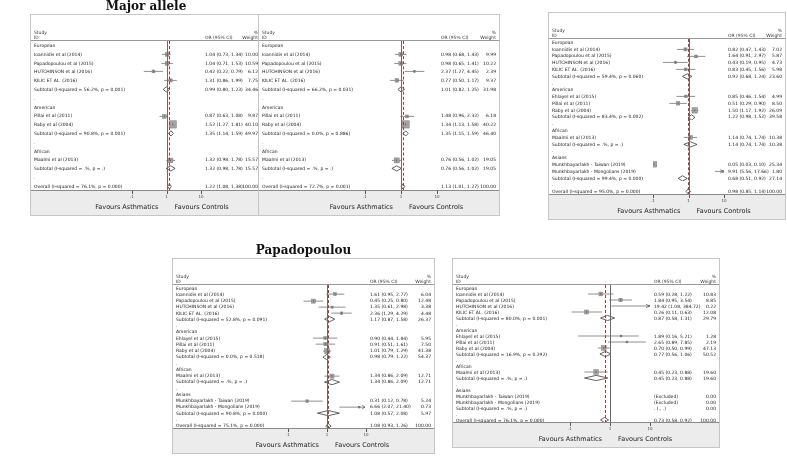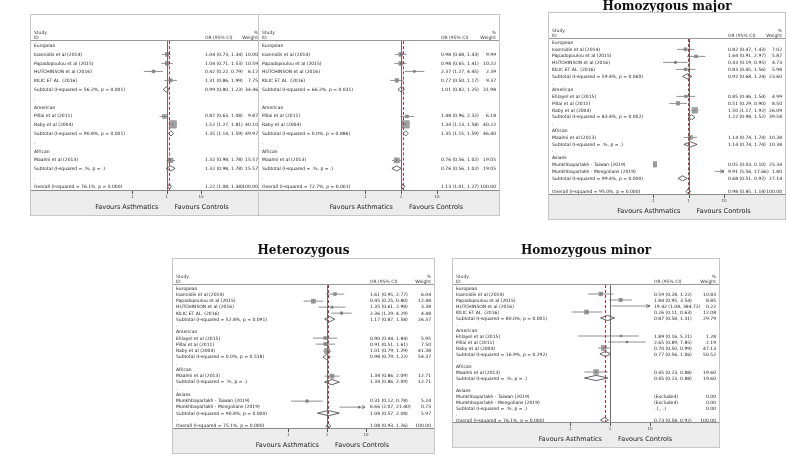--- a/index.html
+++ b/index.html
@@ -22,20 +22,21 @@
   .axisband{position:absolute;left:0;right:0;bottom:0;background:#ececec;border-top:1px solid #8a8a8a;}
   .tick{position:absolute;top:0;width:1px;height:3px;background:#555;}
   .ticklab{position:absolute;top:3px;font-size:4px;color:#444;transform:translateX(-50%);}
   .fav{position:absolute;bottom:4px;font-size:6.5px;color:#1d1d1d;white-space:nowrap;}
   svg{display:block;}
 </style>
 </head>
 <body>
 
 <div id="canvas">
+    <div class="panel-title" style="left: 30px; top: 0px; width: 232px;">Major allele</div>
     <div class="panel" style="left: 30px; top: 14px; width: 232px; height: 202px;">
       <div class="hdr" style="height: 26px;">
         <div class="c two" style="width: 101px; padding-left: 3px;">
           <div>Study</div>
           <div>ID</div>
         </div>
         <div class="c" style="width: 69px;"></div>
         <div class="c" style="width: 41px; padding-left: 4px;">OR (95% CI)</div>
         <div class="c two" style="width: 19px; text-align: right; padding-right: 3px;">
           <div>%</div>
@@ -354,21 +355,20 @@
         <div class="tick" style="left: 106px;"></div>
         <div class="ticklab" style="left: 106px;">.1</div>
         <div class="tick" style="left: 142px;"></div>
         <div class="ticklab" style="left: 142px;">1</div>
         <div class="tick" style="left: 178px;"></div>
         <div class="ticklab" style="left: 178px;">10</div>
         <div class="fav" style="right: 106px;">Favours Asthmatics</div>
         <div class="fav" style="left: 150px;">Favours Controls</div>
       </div>
     </div>
-    <div class="panel-title" style="left: 548px; top: 0px; width: 238px;">Homozygous major</div>
     <div class="panel" style="left: 548px; top: 12px; width: 238px; height: 208px;">
       <div class="hdr" style="height: 26px;">
         <div class="c two" style="width: 104px; padding-left: 3px;">
           <div>Study</div>
           <div>ID</div>
         </div>
         <div class="c" style="width: 71px;"></div>
         <div class="c" style="width: 42px; padding-left: 4px;">OR (95% CI)</div>
         <div class="c two" style="width: 19px; text-align: right; padding-right: 3px;">
           <div>%</div>
@@ -573,21 +573,21 @@
         <div class="tick" style="left: 104px;"></div>
         <div class="ticklab" style="left: 104px;">.1</div>
         <div class="tick" style="left: 139.5px;"></div>
         <div class="ticklab" style="left: 139.5px;">1</div>
         <div class="tick" style="left: 175px;"></div>
         <div class="ticklab" style="left: 175px;">10</div>
         <div class="fav" style="right: 104.5px;">Favours Asthmatics</div>
         <div class="fav" style="left: 147.5px;">Favours Controls</div>
       </div>
     </div>
-    <div class="panel-title" style="left: 172px; top: 244px; width: 263px;">Heterozygous</div>
+    <div class="panel-title" style="left: 172px; top: 244px; width: 263px;">Papadopoulou</div>
     <div class="panel" style="left: 172px; top: 258px; width: 263px; height: 196px;">
       <div class="hdr" style="height: 26px;">
         <div class="c two" style="width: 115px; padding-left: 3px;">
           <div>Study</div>
           <div>ID</div>
         </div>
         <div class="c" style="width: 78px;"></div>
         <div class="c" style="width: 47px; padding-left: 4px;">OR (95% CI)</div>
         <div class="c two" style="width: 21px; text-align: right; padding-right: 3px;">
           <div>%</div>
@@ -791,21 +791,20 @@
         <div class="tick" style="left: 115px;"></div>
         <div class="ticklab" style="left: 115px;">.1</div>
         <div class="tick" style="left: 154px;"></div>
         <div class="ticklab" style="left: 154px;">1</div>
         <div class="tick" style="left: 193px;"></div>
         <div class="ticklab" style="left: 193px;">10</div>
         <div class="fav" style="right: 115px;">Favours Asthmatics</div>
         <div class="fav" style="left: 162px;">Favours Controls</div>
       </div>
     </div>
-    <div class="panel-title" style="left: 452px; top: 244px; width: 268px;">Homozygous minor</div>
     <div class="panel" style="left: 452px; top: 258px; width: 268px; height: 190px;">
       <div class="hdr" style="height: 26px;">
         <div class="c two" style="width: 117px; padding-left: 3px;">
           <div>Study</div>
           <div>ID</div>
         </div>
         <div class="c" style="width: 80px;"></div>
         <div class="c" style="width: 48px; padding-left: 4px;">OR (95% CI)</div>
         <div class="c two" style="width: 21px; text-align: right; padding-right: 3px;">
           <div>%</div>

